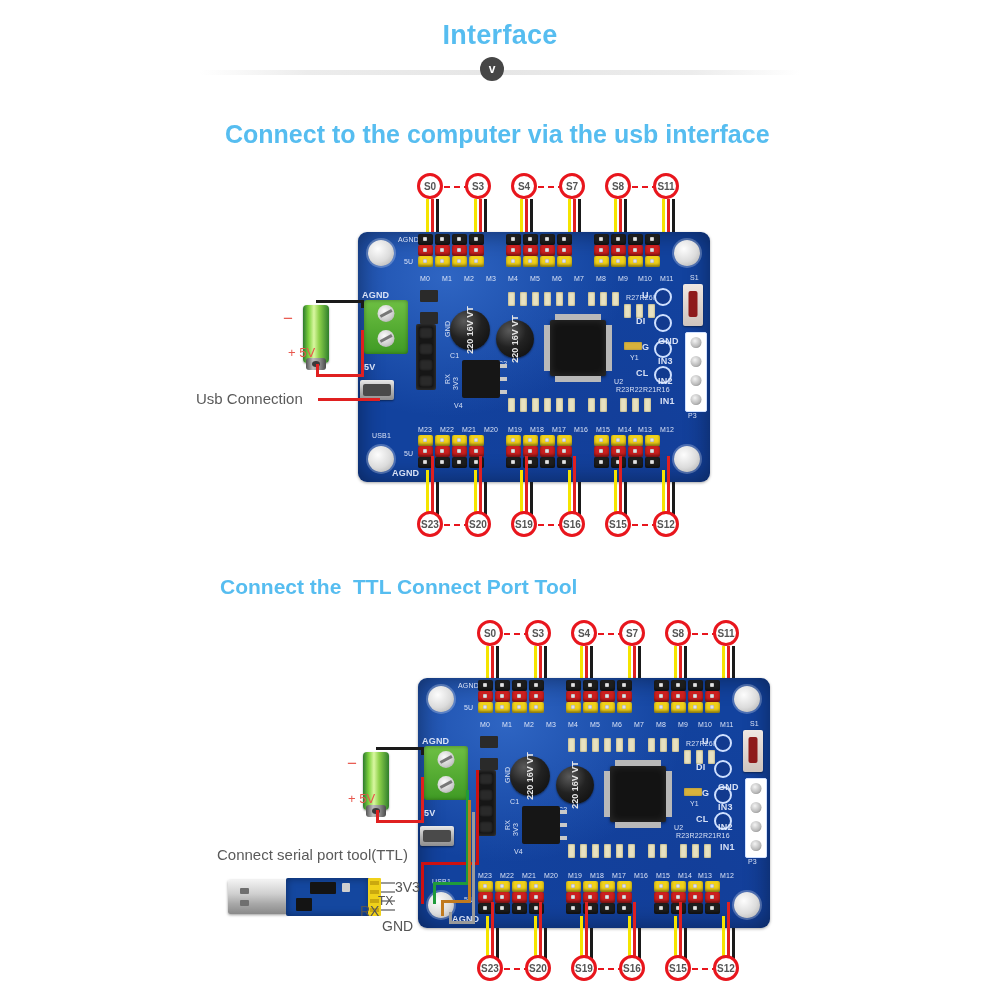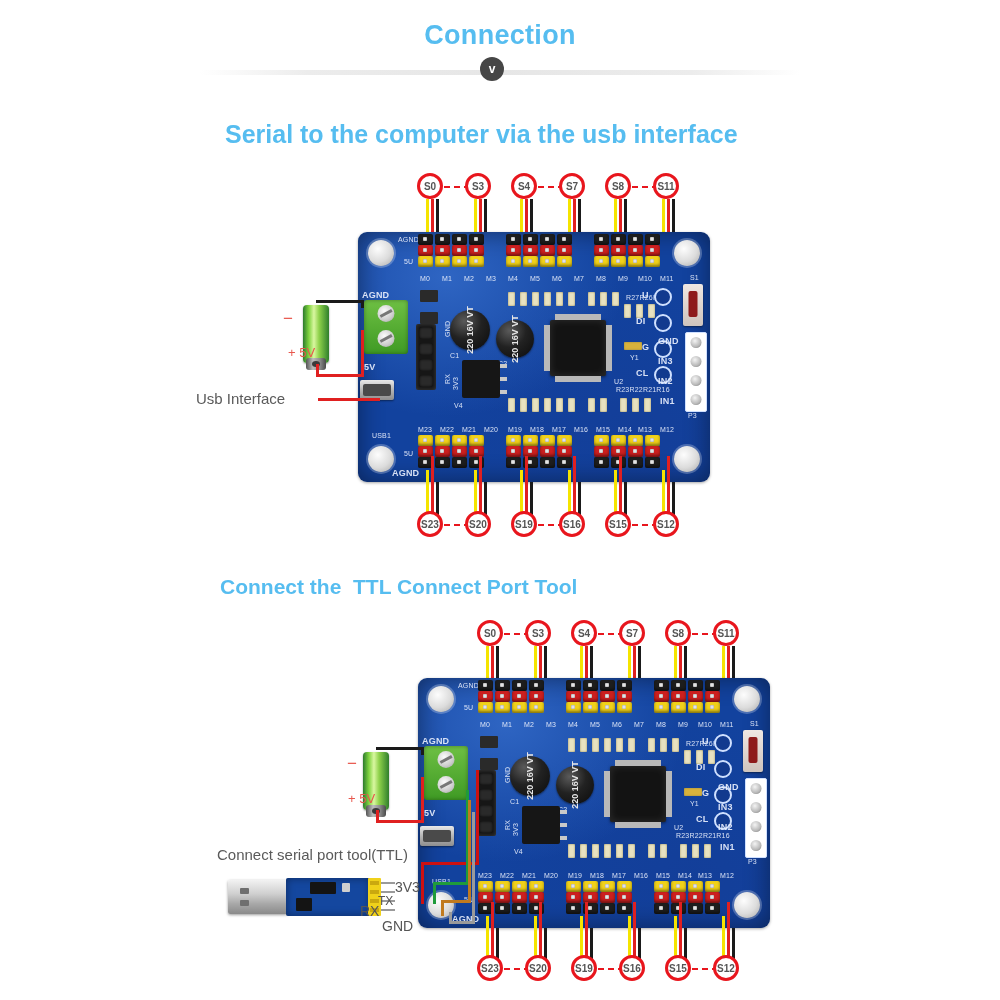--- a/index.html
+++ b/index.html
@@ -117,25 +117,25 @@
   .ttlpcb .chip{position:absolute;background:#141414;border-radius:1px;}
   .ttlhdr{position:absolute;background:#f0d11a;border-radius:1px;}
   .ttlhdr .pp{position:absolute;left:2px;width:9px;height:4px;background:#caa80f;}
   .pinlbl{position:absolute;color:#555;font-size:14px;white-space:nowrap;}
   .capt{position:absolute;color:#5a5a5a;font-size:15px;white-space:nowrap;}
   .lead{position:absolute;height:2px;background:#9a9a9a;}
 </style>
 </head>
 <body>
 
-<div id="page-title">Connection</div>
+<div id="page-title">Interface</div>
 <div id="divider"></div>
 <div id="chev">v</div>
 
-<div class="section-head" id="sec1-head">Serial to the computer via the usb interface</div>
+<div class="section-head" id="sec1-head">Connect to the computer via the usb interface</div>
 <div class="section-head" id="sec2-head">Connect the  TTL Connect Port Tool</div>
 
 <div id="diagram-1"></div>
 
 <div class="dash" style="left:444px;top:186px;width:26px;"></div>
 <div class="dash" style="left:538px;top:186px;width:26px;"></div>
 <div class="dash" style="left:632px;top:186px;width:26px;"></div>
 <div class="bub" style="left:417px;top:173px;">S0</div>
 <div class="bub" style="left:465px;top:173px;">S3</div>
 <div class="bub" style="left:511px;top:173px;">S4</div>
@@ -457,21 +457,21 @@
     <div class="nub"></div>
 </div>
 <div class="lbl-red" style="left:283px;top:309px;font-size:17px;">−</div>
 <div class="lbl-red" style="left:288px;top:345px;">+ 5V</div>
 <div class="wire wb" style="left:316px;top:300px;width:48px;height:3px;"></div>
 <div class="wire wb" style="left:361px;top:300px;width:3px;height:8px;"></div>
 <div class="wire wr" style="left:316px;top:374px;width:48px;height:3px;"></div>
 <div class="wire wr" style="left:316px;top:364px;width:3px;height:13px;"></div>
 <div class="wire wr" style="left:361px;top:330px;width:3px;height:47px;"></div>
 
-<div class="capt" style="left:196px;top:390px;">Usb Interface</div>
+<div class="capt" style="left:196px;top:390px;">Usb Connection</div>
 <div class="wire wr" style="left:318px;top:398px;width:62px;height:3px;"></div>
 
 <div id="diagram-2"></div>
 
 <div class="dash" style="left:504px;top:633px;width:26px;"></div>
 <div class="dash" style="left:598px;top:633px;width:26px;"></div>
 <div class="dash" style="left:692px;top:633px;width:26px;"></div>
 <div class="bub" style="left:477px;top:620px;">S0</div>
 <div class="bub" style="left:525px;top:620px;">S3</div>
 <div class="bub" style="left:571px;top:620px;">S4</div>

